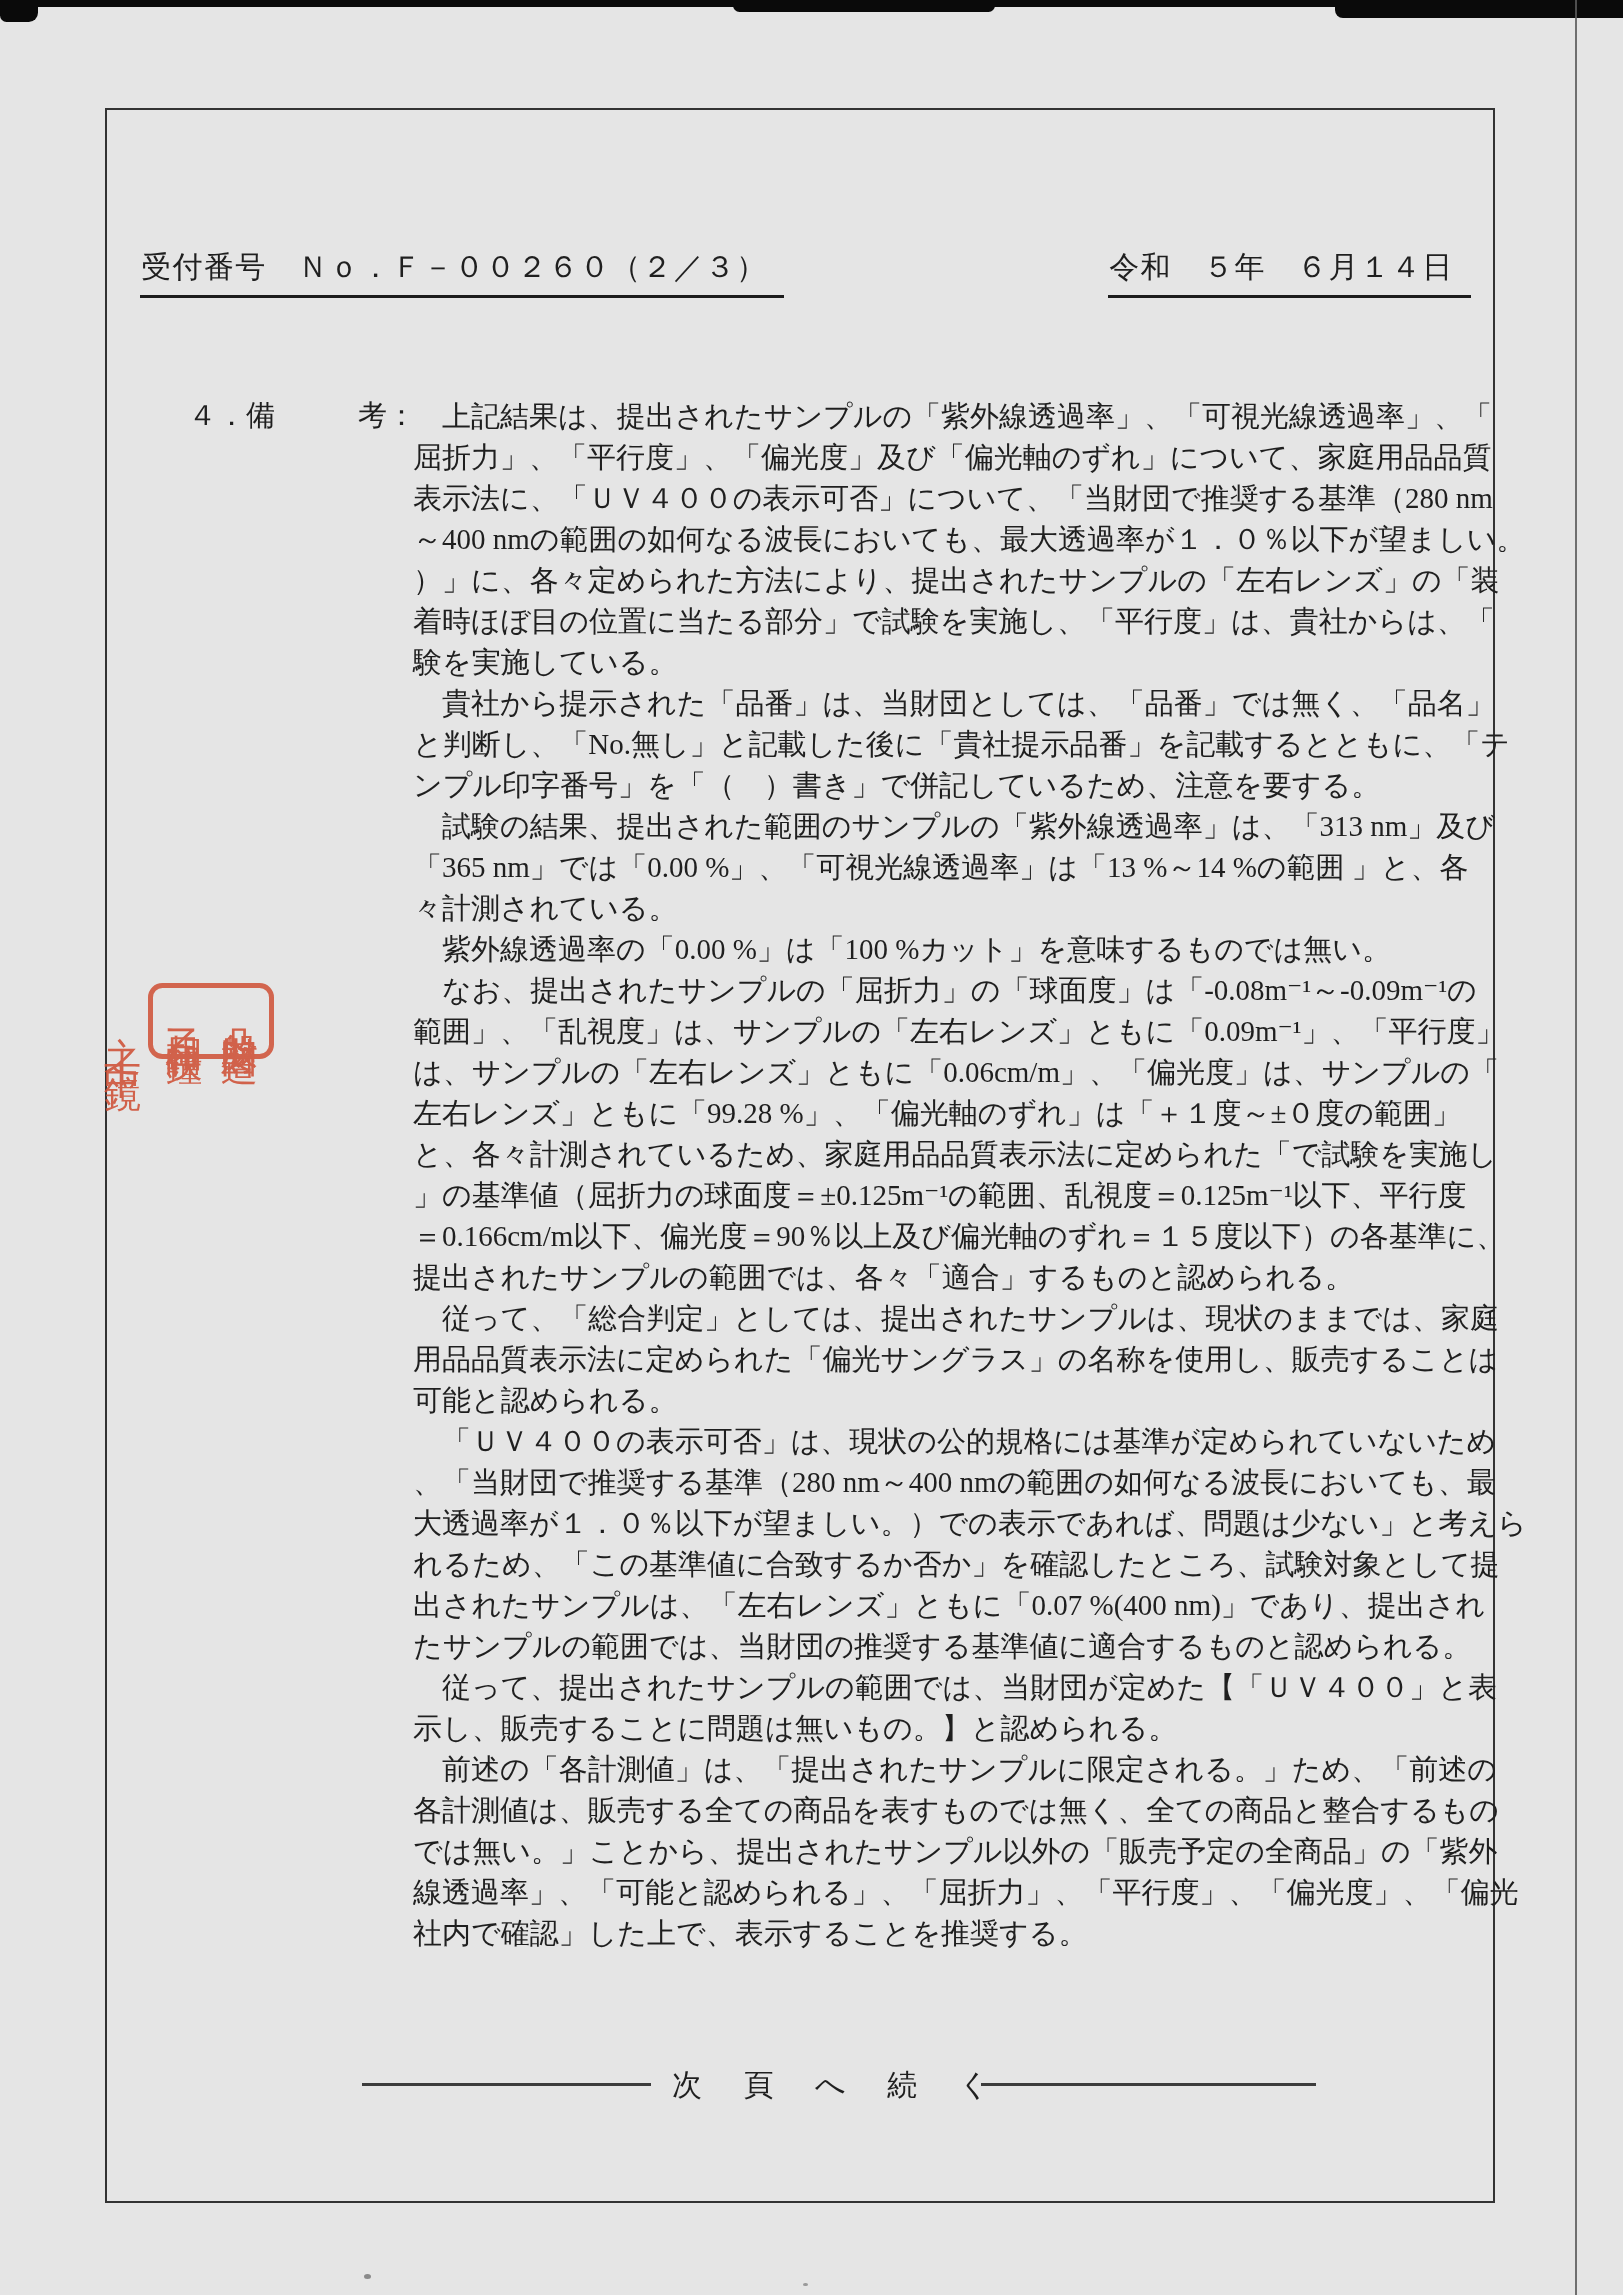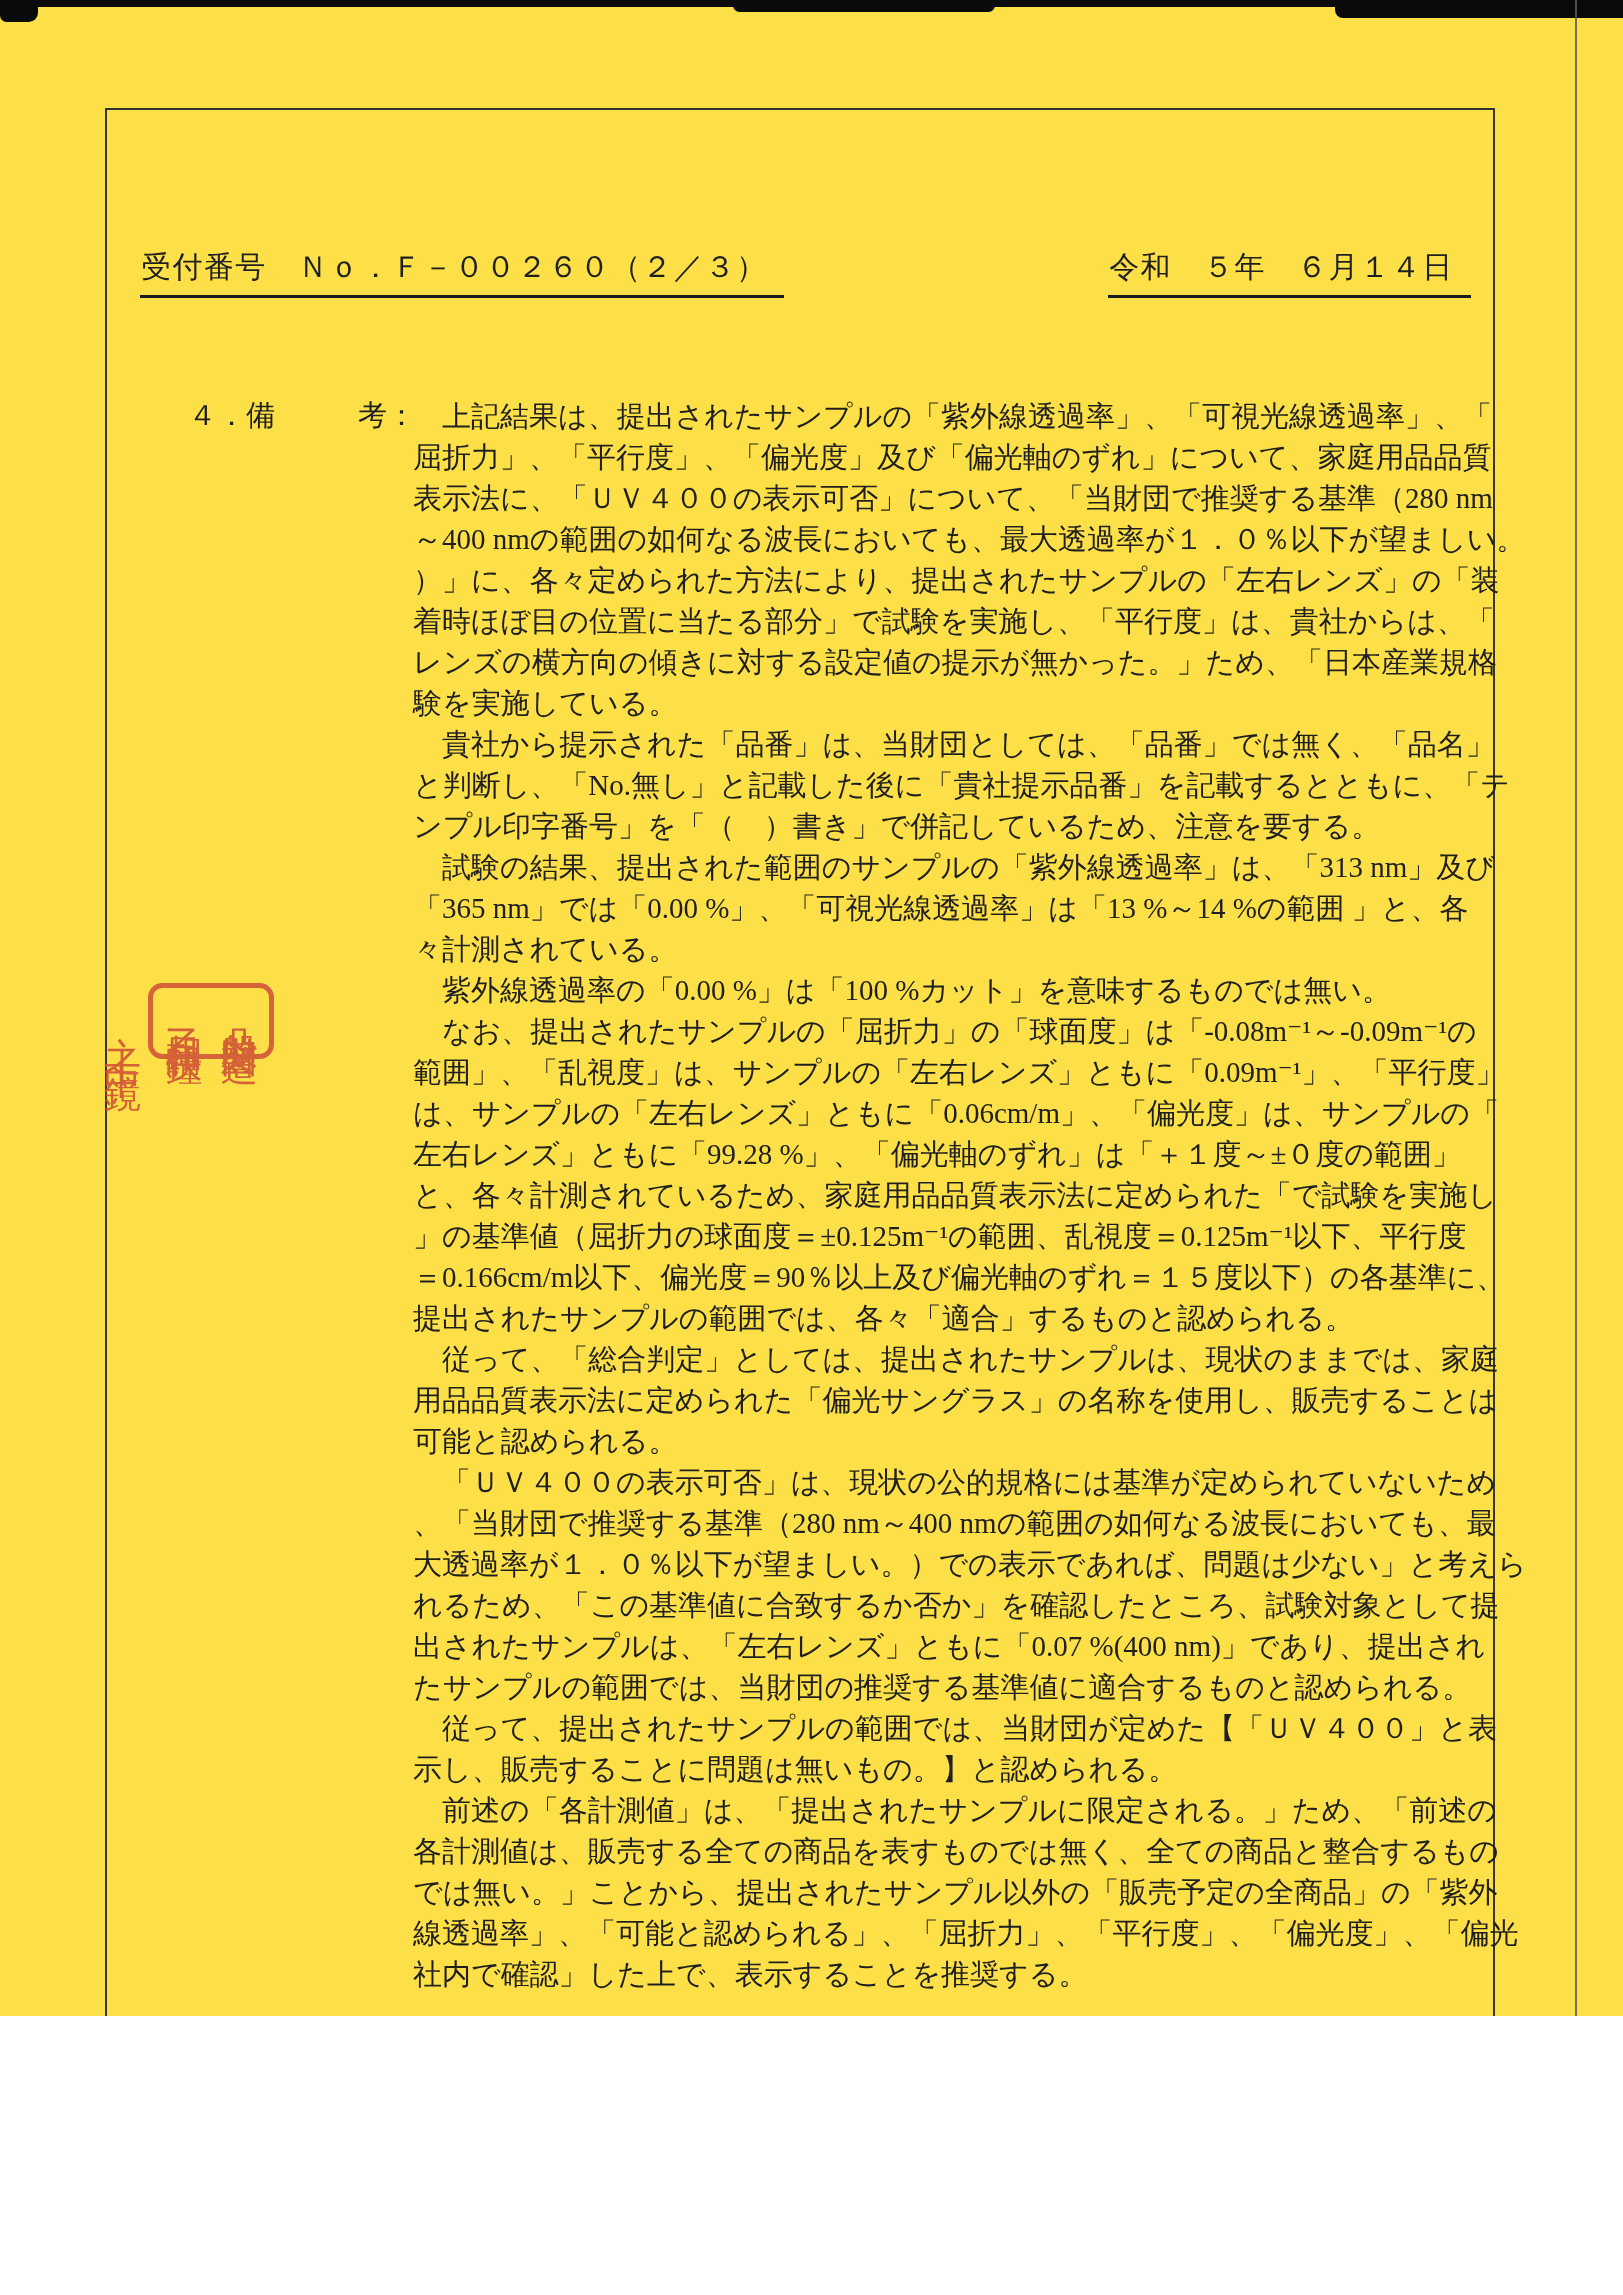--- a/index.html
+++ b/index.html
@@ -1,16 +1,16 @@
 <!DOCTYPE html>
 <html style="font-size:10.5px"><head>
 <meta charset="utf-8">
 <style>
   html,body{margin:0;padding:0;background:#ffffff;}
-  #page{position:relative;width:1624px;height:2016px;background:#fde047;overflow:hidden;
+  #page{position:relative;width:1624px;height:2295px;background:#e5e5e5;overflow:hidden;
         font-family:"Liberation Serif","DejaVu Serif",serif;color:#1f1f1f;}
   
   .top-bar{position:absolute;left:0;top:0;width:1624px;height:6.5px;background:#0a0a0a;}
   .blob{position:absolute;background:#0a0a0a;border-radius:0 0 9.2px 6.5px;}
   .blob1{left:0;top:0;width:38px;height:22px;}
   .blob2{left:733px;top:0;width:262px;height:11.8px;border-radius:0 0 6.5px 6.5px;}
   .blob3{left:1335px;top:0;width:289px;height:17.7px;border-radius:0 0 0 7.9px;}
   .right-line{position:absolute;left:1575px;top:0;width:2px;height:2295px;background:#5a5a5a;opacity:.85;}
   .dot1{position:absolute;left:364px;top:2274px;width:7.2px;height:5.2px;background:#8a8a8a;border-radius:50%;}
   .dot2{position:absolute;left:803px;top:2283px;width:4.6px;height:3.3px;background:#9a9a9a;border-radius:50%;}
@@ -64,21 +64,20 @@
   <div class="sec sec-num">４．備</div>
   <div class="sec sec-title">考：</div>
 
   <div class="body-col">
       <div class="body-line">　上記結果は、提出されたサンプルの「紫外線透過率」、「可視光線透過率」、「</div>
       <div class="body-line">屈折力」、「平行度」、「偏光度」及び「偏光軸のずれ」について、家庭用品品質</div>
       <div class="body-line">表示法に、「ＵＶ４００の表示可否」について、「当財団で推奨する基準（280 nm</div>
       <div class="body-line">～400 nmの範囲の如何なる波長においても、最大透過率が１．０％以下が望ましい。</div>
       <div class="body-line">）」に、各々定められた方法により、提出されたサンプルの「左右レンズ」の「装</div>
       <div class="body-line">着時ほぼ目の位置に当たる部分」で試験を実施し、「平行度」は、貴社からは、「</div>
-      <div class="body-line">レンズの横方向の傾きに対する設定値の提示が無かった。」ため、「日本産業規格</div>
       <div class="body-line">験を実施している。</div>
       <div class="body-line">　貴社から提示された「品番」は、当財団としては、「品番」では無く、「品名」</div>
       <div class="body-line">と判断し、「No.無し」と記載した後に「貴社提示品番」を記載するとともに、「テ</div>
       <div class="body-line">ンプル印字番号」を「（　）書き」で併記しているため、注意を要する。</div>
       <div class="body-line">　試験の結果、提出された範囲のサンプルの「紫外線透過率」は、「313 nm」及び</div>
       <div class="body-line">「365 nm」では「0.00 %」、「可視光線透過率」は「13 %～14 %の範囲 」と、各</div>
       <div class="body-line">々計測されている。</div>
       <div class="body-line">　紫外線透過率の「0.00 %」は「100 %カット」を意味するものでは無い。</div>
       <div class="body-line">　なお、提出されたサンプルの「屈折力」の「球面度」は「-0.08m⁻¹～-0.09m⁻¹の</div>
       <div class="body-line">範囲」、「乱視度」は、サンプルの「左右レンズ」ともに「0.09m⁻¹」、「平行度」</div>

